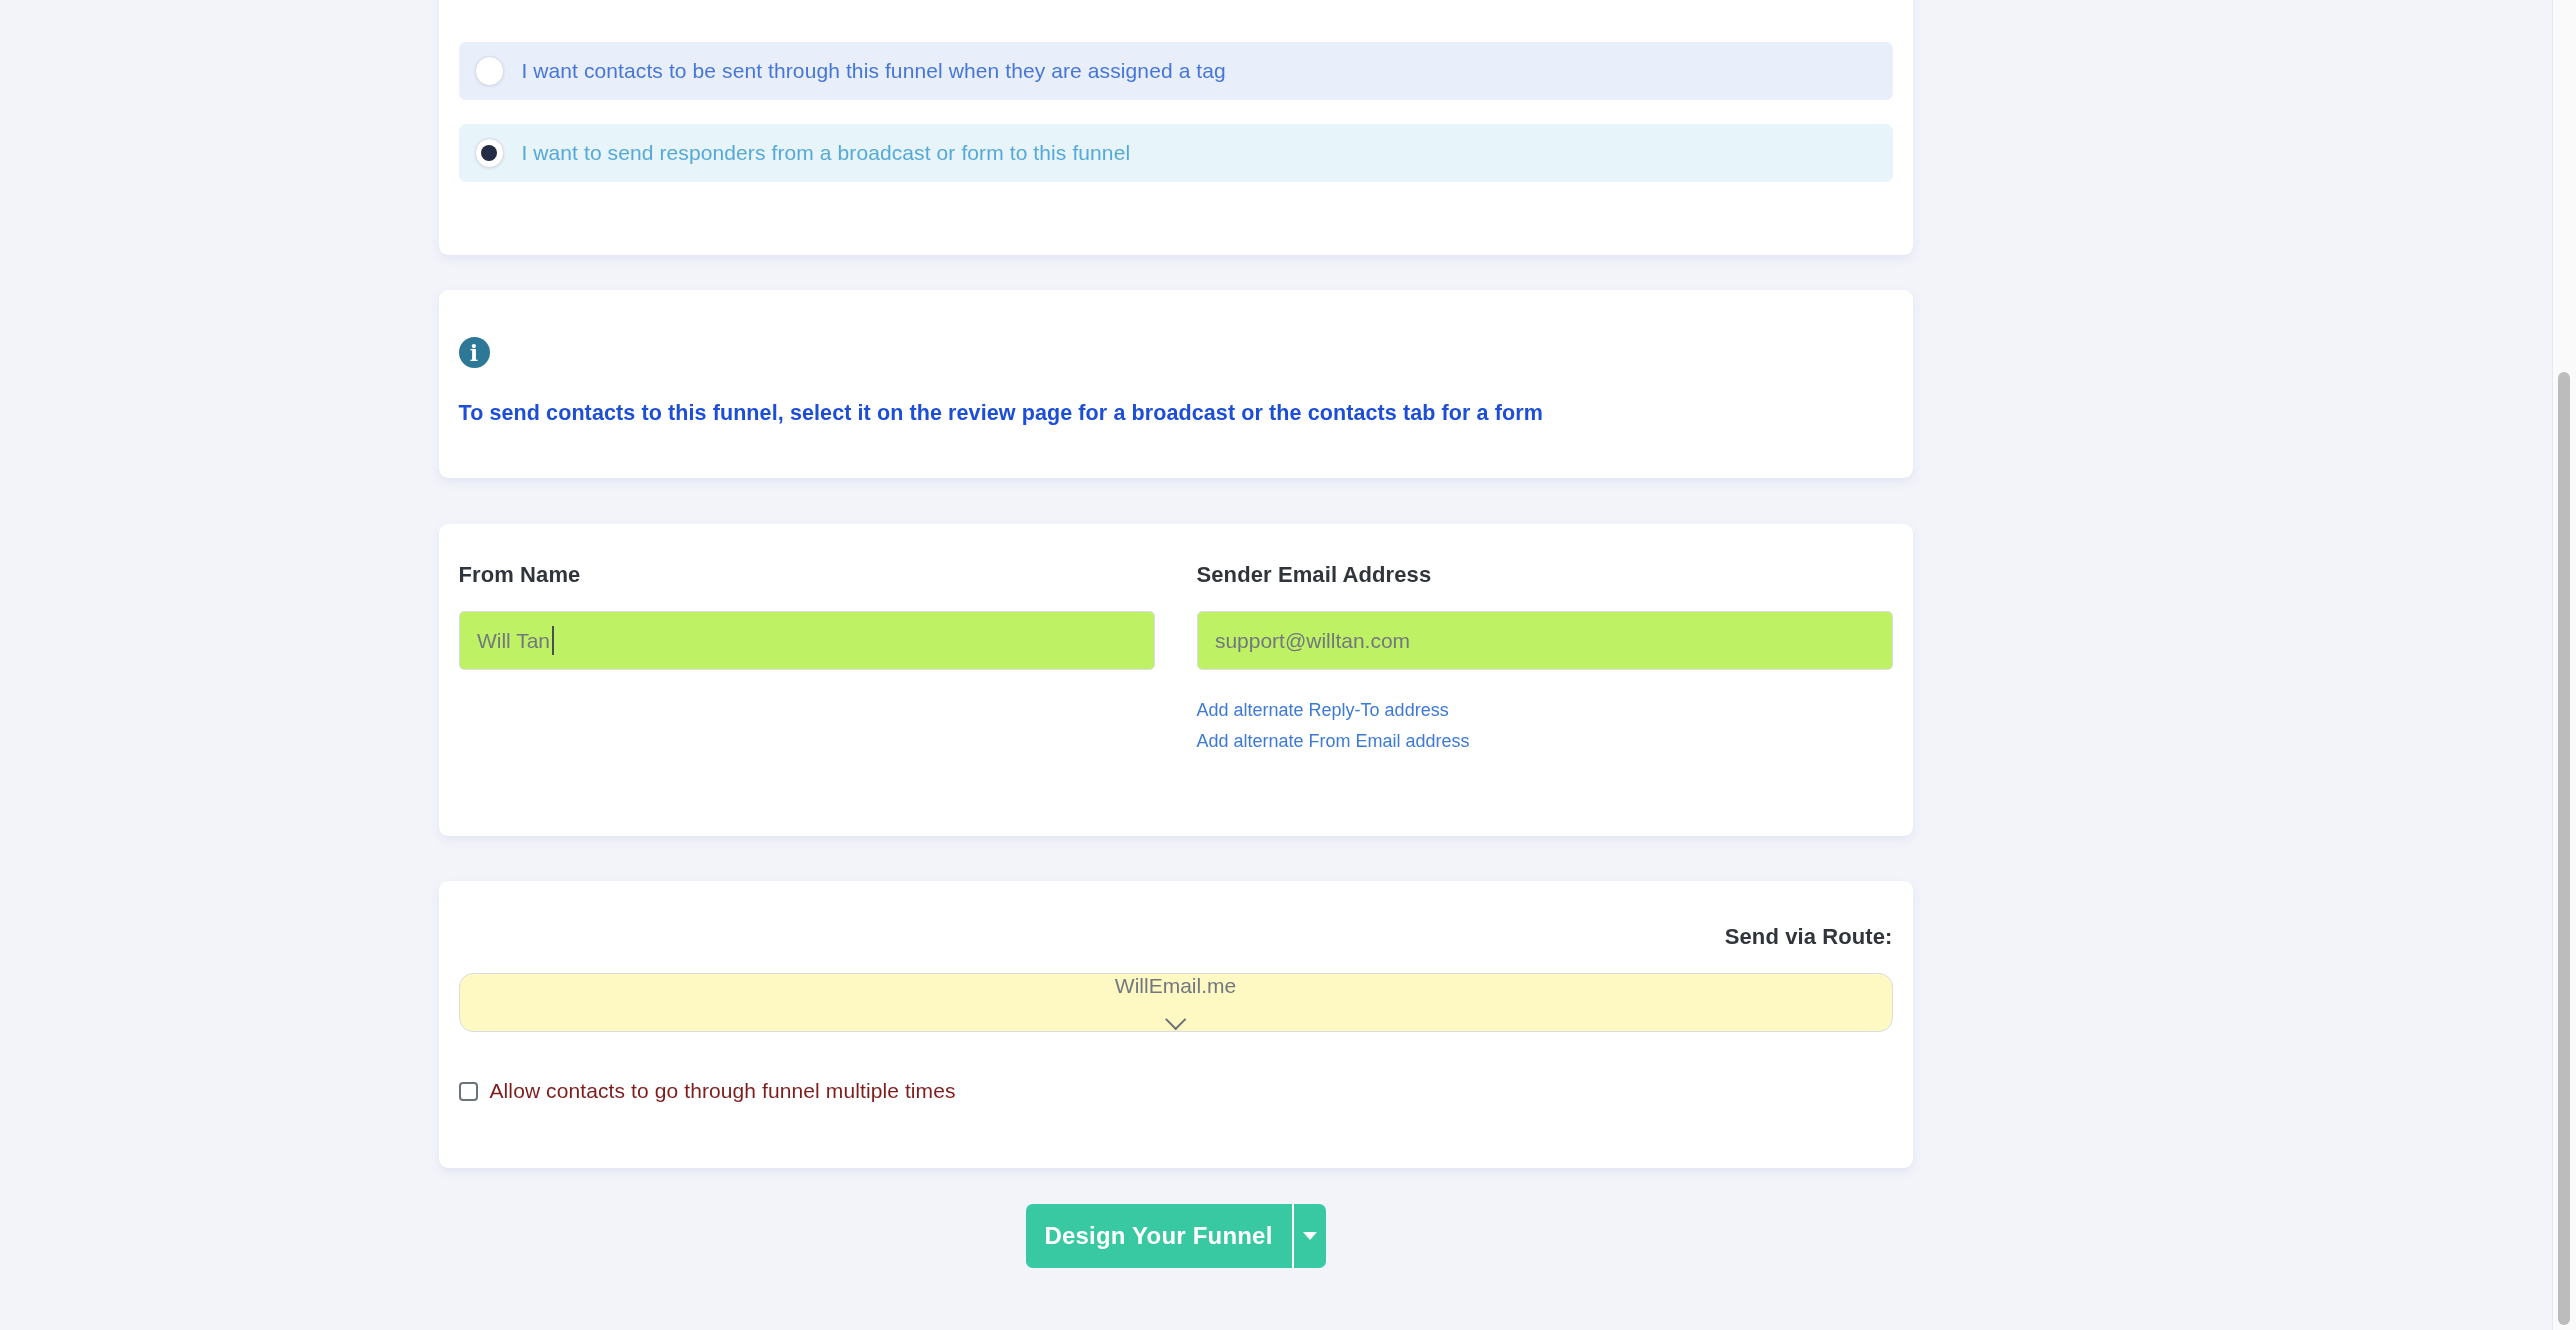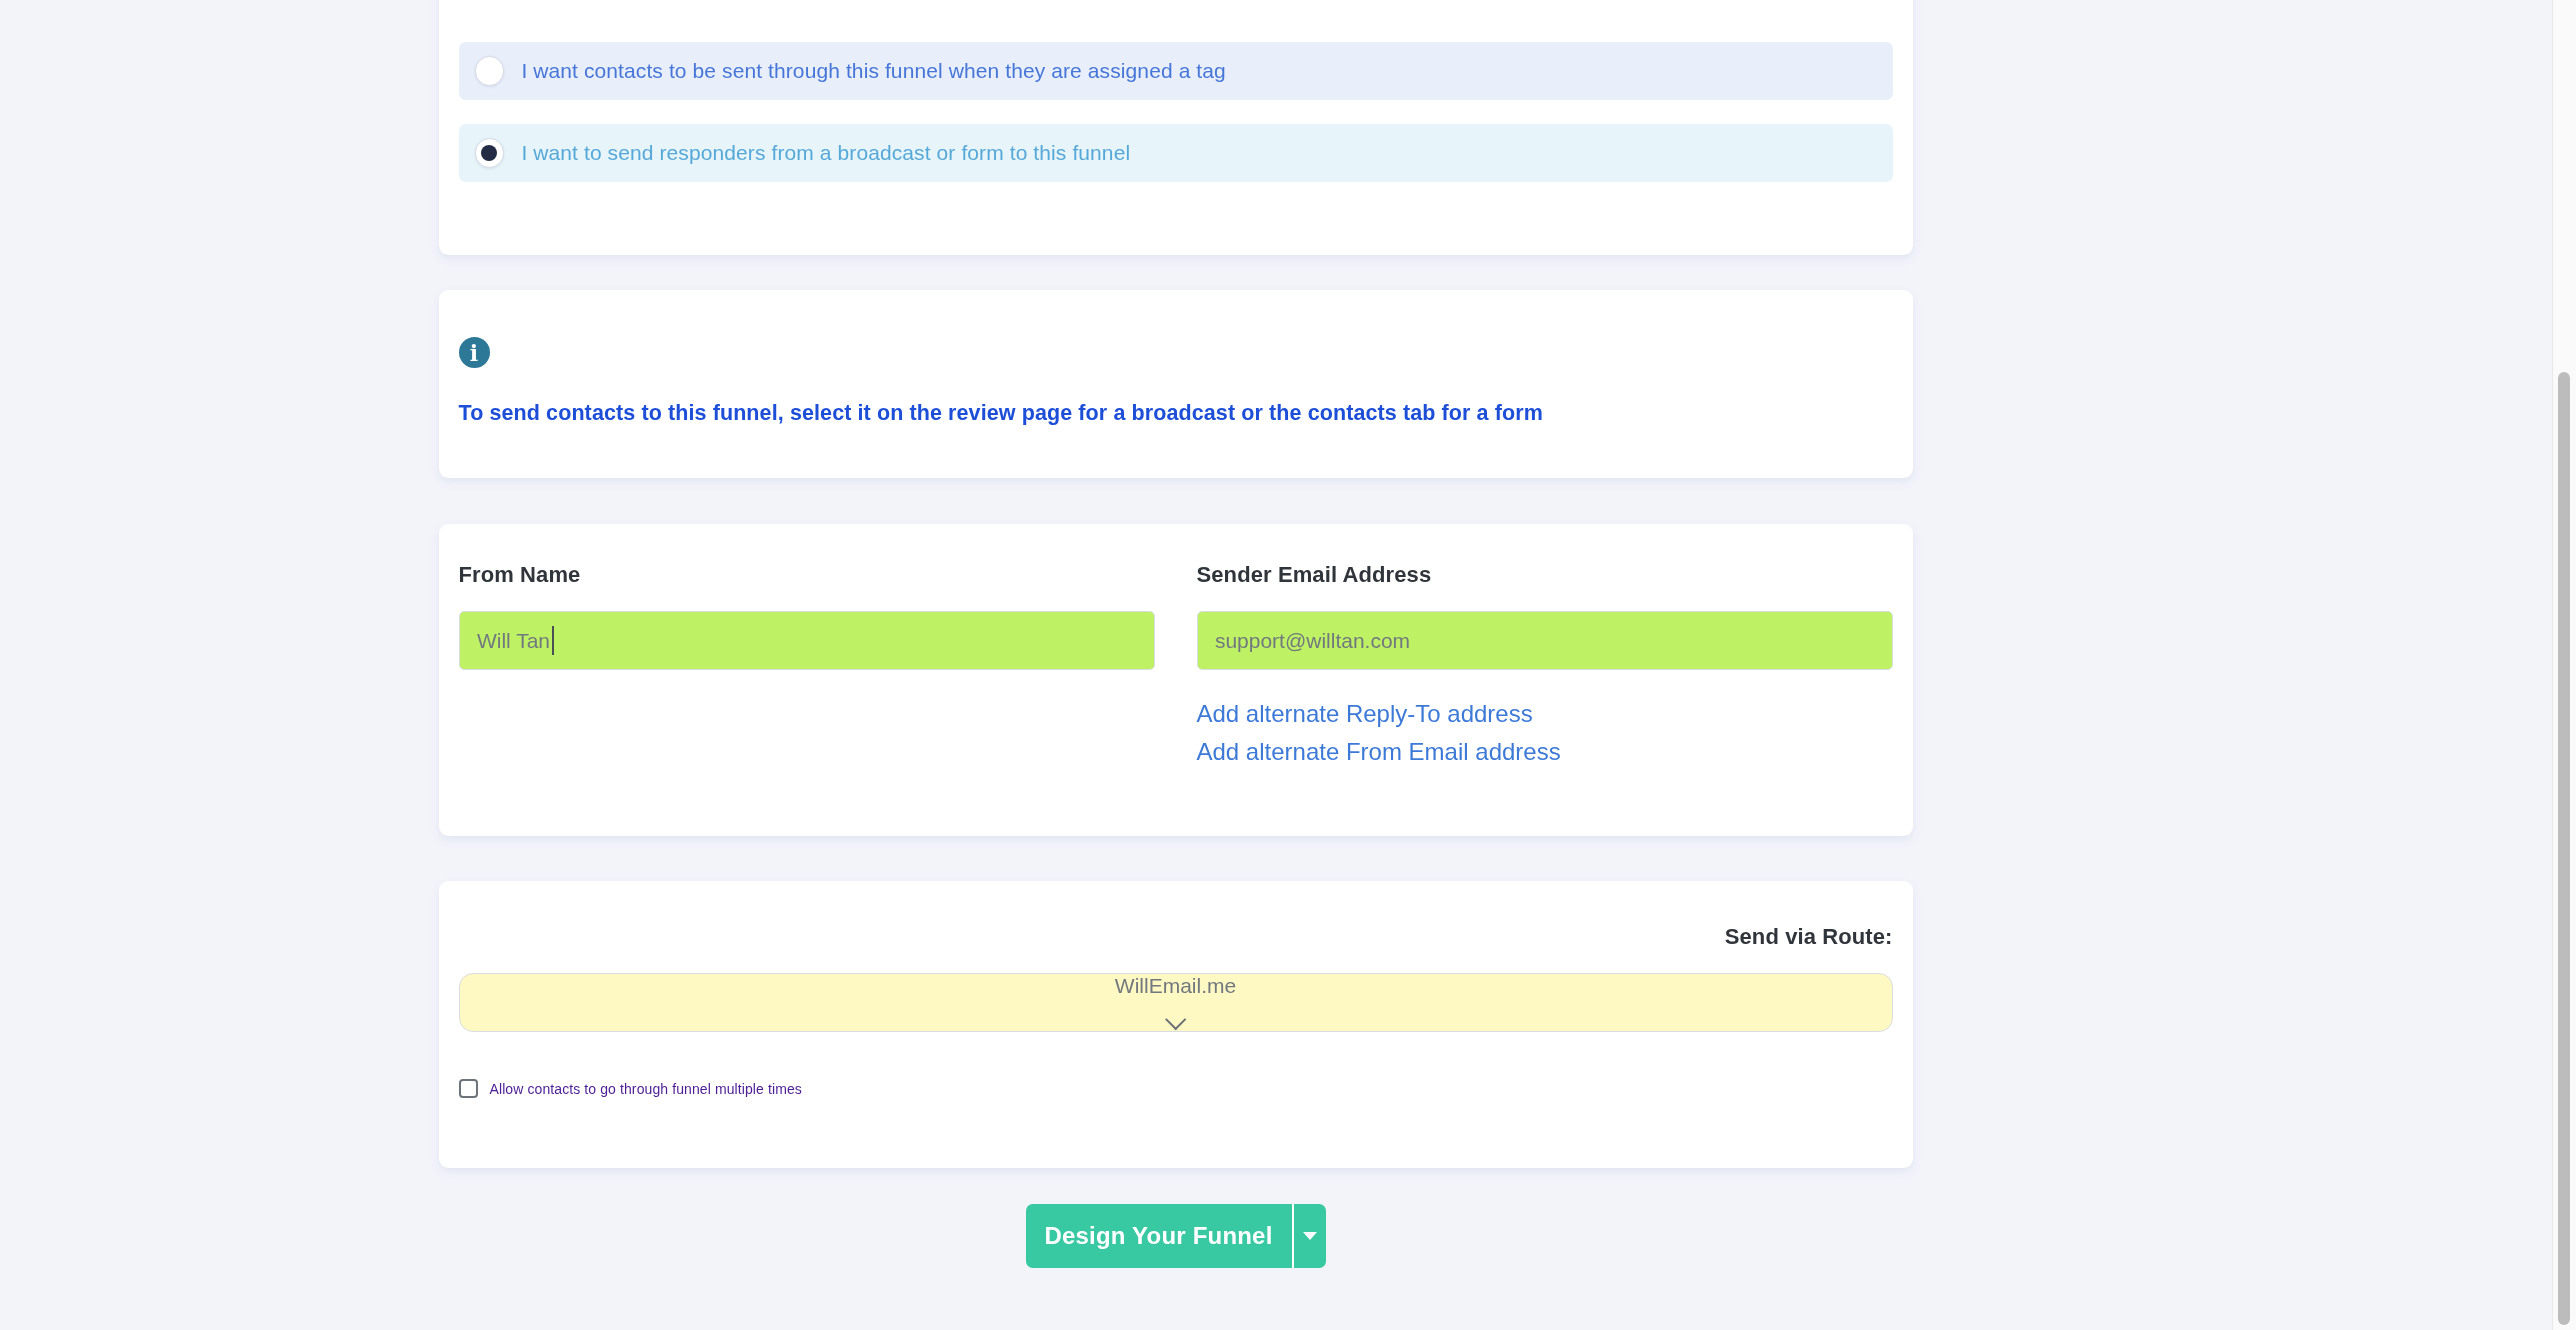--- a/index.html
+++ b/index.html
@@ -67,21 +67,21 @@
     margin-top: 23px; height: 59px;
     border: 1.3px solid #d9dce2; border-radius: 5.4px;
     background: #bef264; box-sizing: border-box;
     display: flex; align-items: center;
     padding: 0 17.4px;
     font-size: 21px; color: #72787f;
     cursor: text;
   }
   .text-cursor { width: 2px; height: 29.5px; background: #4a4f55; margin-left: 2px; }
   .alt-links { margin-top: 29.5px; display: flex; flex-direction: column; gap: 10.7px; }
-  .alt-link { font-size: 24px; color: #3d7ad8; cursor: pointer; width: max-content; }
+  .alt-link { font-size: 18px; color: #3d7ad8; cursor: pointer; width: max-content; }
 
   
   .card-route { margin-top: 45px; height: 287px; padding: 43px 20px 15px; text-align: right; }
   .select {
     margin-top: 23px; height: 59px;
     border: 1.3px solid #d9dce2; border-radius: 14px;
     background: #fef9c3; box-sizing: border-box;
     display: flex; align-items: center; justify-content: space-between;
     padding: 0 23px;
     font-size: 21px; color: #72787f;
@@ -94,21 +94,21 @@
     transform: rotate(45deg) translate(-2.7px, -2.7px);
     flex: none;
   }
   .checkbox-row { margin-top: 47px; display: flex; align-items: center; gap: 12px; }
   .checkbox {
     width: 19px; height: 19px; box-sizing: border-box;
     border: 2px solid #6d737a; border-radius: 4px;
     background: #ffffff; flex: none;
     cursor: pointer;
   }
-  .checkbox-label { font-size: 14px; color: #4c1d95; letter-spacing: 0.1px; cursor: pointer; }
+  .checkbox-label { font-size: 21px; color: #7f1d1d; letter-spacing: 0.1px; cursor: pointer; }
 
   
   .action-row { margin-top: 36px; display: flex; justify-content: center; padding-bottom: 48px; }
   .split-button { display: flex; height: 64px; border-radius: 6.7px; overflow: hidden; background: #38c9a2; }
   .btn-main {
     width: 266px; display: flex; align-items: center; justify-content: center;
     color: #ffffff; font-size: 24px; font-weight: bold; letter-spacing: 0.2px;
     border-right: 2px solid #ffffff;
     cursor: pointer;
   }

